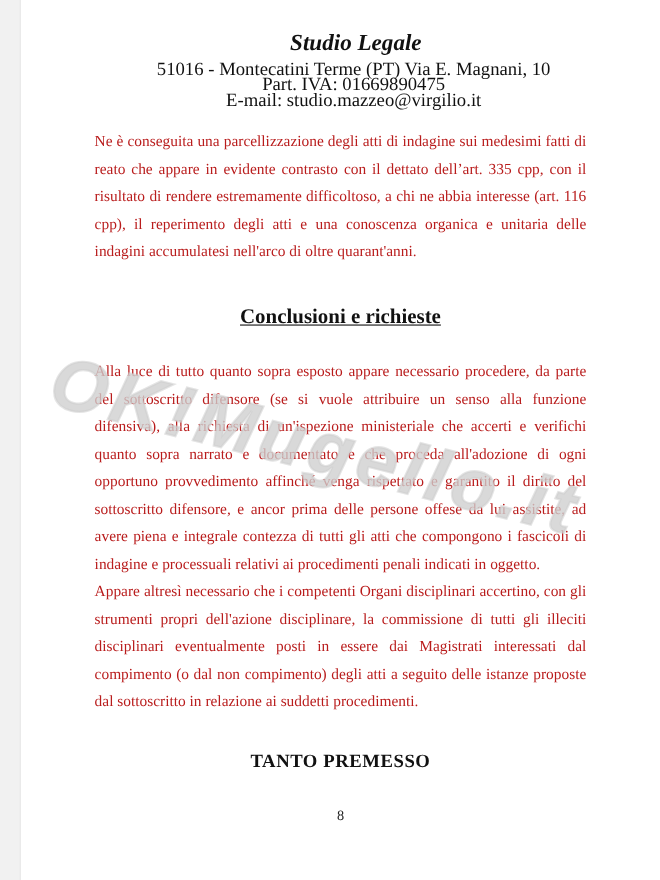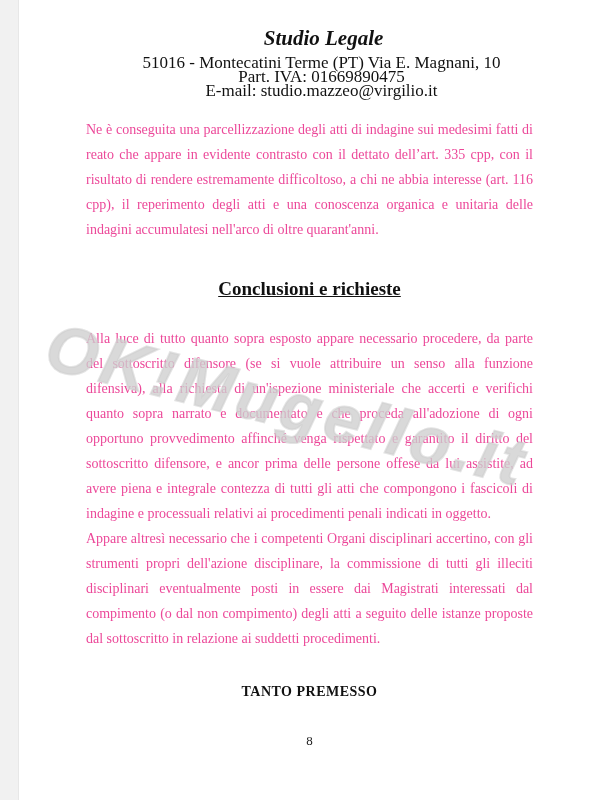--- a/index.html
+++ b/index.html
@@ -60,34 +60,34 @@
     width: 447px;
     margin: 19px auto 0 auto;
     position: relative;
     z-index: 1;
   }
   .doc-body p {
     margin: 0;
     font-size: 14px;
     line-height: 25px;
     text-align: justify;
-    color: #ec4899;
+    color: #b91c1c;
   }
   .section-heading {
     text-align: center;
     font-size: 19px;
     font-weight: bold;
     text-decoration: underline;
     line-height: 25px;
     margin: 34px 0 25px 0;
     color: #111111;
   }
   .closing-formula {
     text-align: center;
-    font-size: 14px;
+    font-size: 17px;
     font-weight: bold;
     letter-spacing: 0.5px;
     line-height: 25px;
     margin-top: 28px;
     color: #111111;
   }
   .page-number {
     text-align: center;
     font-size: 13px;
     line-height: 18px;

